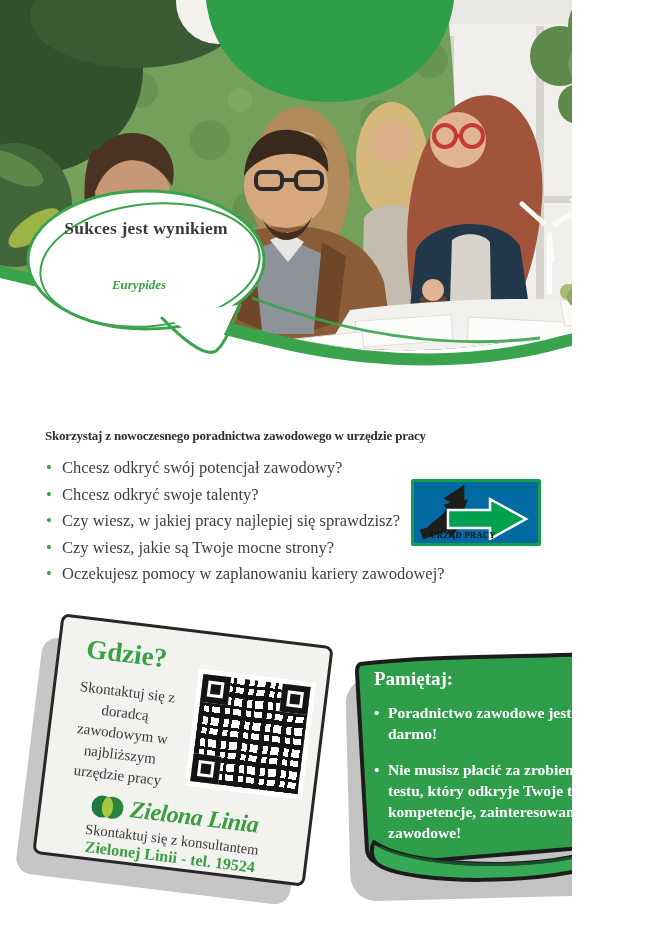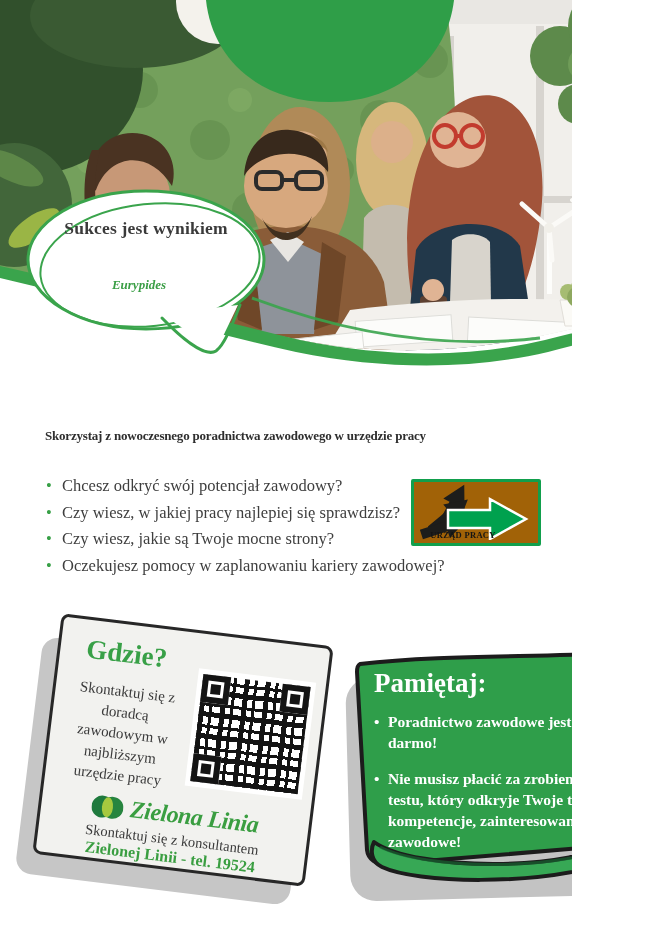--- a/index.html
+++ b/index.html
@@ -24,29 +24,29 @@
   
   .title {
     position:absolute; left:45px; top:374px; width:600px;
     font-size:34px; font-weight:bold; letter-spacing:-1px; color:#38a047;
   }
   .subtitle {
     position:absolute; left:45px; top:428px; width:600px;
     font-size:13px; font-weight:bold; letter-spacing:-0.2px; color:#2e2e2e;
   }
   .questions {
-    position:absolute; left:45px; top:473px; width:475px;
+    position:absolute; left:45px; top:455px; width:475px;
     list-style:none; margin:0; padding:0; font-size:16.5px; color:#3e3e3e;
   }
   .questions li { position:relative; padding:3px 0 3.5px 17px; }
   .questions li::before { content:"•"; position:absolute; left:1px; color:#38a047; }
   
   .up-logo {
     position:absolute; right:31px; top:479px; width:130px; height:67px;
-    background:#a16207; border:3px solid #119f4c; border-radius:2px;
+    background:#0369a1; border:3px solid #119f4c; border-radius:2px;
   }
   .up-label {
     position:absolute; left:6px; bottom:3px; width:86px; text-align:center;
     font-size:8.5px; font-weight:bold; letter-spacing:.3px; color:#141414;
   }
   
   .where-shadow {
     position:absolute; left:28px; top:652px; width:276px; height:238px;
     background:#c6c6c6; border-radius:16px; transform:rotate(7deg);
   }
@@ -74,21 +74,21 @@
   .qr-f { position:absolute; width:28px; height:28px; border:6px solid #141414; background:#fff; }
   .qr-f::after { content:""; position:absolute; left:3px; top:3px; width:10px; height:10px; background:#141414; }
   .qr-f.tl { left:5px; top:5px; } .qr-f.tr { right:5px; top:5px; } .qr-f.bl { left:5px; bottom:5px; }
   .brand-row { display:flex; align-items:center; justify-content:center; gap:7px; margin-top:8px; }
   .brand-name { font-size:24px; font-weight:bold; font-style:italic; color:#3a9e41; letter-spacing:-0.5px; }
   .contact1 { margin-top:3px; text-align:center; font-size:14.5px; color:#3a3a3a; }
   .contact2 { text-align:center; font-size:16px; font-weight:bold; color:#3a9e41; }
   
   .note-wrap { position:absolute; left:344px; top:640px; width:302px; height:272px; }
   .note-content { position:absolute; left:30px; top:28px; width:244px; color:#ffffff; }
-  .note-title { font-size:27px; font-weight:bold; margin:0 0 12px 0; }
+  .note-title { font-size:19px; font-weight:bold; margin:0 0 12px 0; }
   .note-list { list-style:none; margin:0; padding:0; font-size:15.5px; font-weight:bold; line-height:21px; }
   .note-list li { position:relative; padding-left:14px; margin-bottom:15px; }
   .note-list li::before { content:"•"; position:absolute; left:0; }
 </style>
 </head>
 <body>
 
 <div class="page">
 
   <div class="hero">
@@ -259,20 +259,21 @@
         <path d="M162,318 C190,347 208,356 216,351 C224,345 231,328 240,305" fill="none" stroke="#3aa44c" stroke-width="3" stroke-linecap="round"></path>
       </g>
     </svg>
     <div class="quote-l1">Sukces jest wynikiem</div>
     <div class="quote-author">Eurypides</div>
   </div>
 
   <div class="subtitle">Skorzystaj z nowoczesnego poradnictwa zawodowego w urzędzie pracy</div>
   <ul class="questions">
     <li>Chcesz odkryć swój potencjał zawodowy?</li>
+    <li>Chcesz odkryć swoje talenty?</li>
     <li>Czy wiesz, w jakiej pracy najlepiej się sprawdzisz?</li>
     <li>Czy wiesz, jakie są Twoje mocne strony?</li>
     <li>Oczekujesz pomocy w zaplanowaniu kariery zawodowej?</li>
   </ul>
 
   <div class="up-logo">
     <svg width="124" height="58" viewBox="0 0 124 58">
       <defs>
         <path id="barr" d="M0,6 h26 v-7 l22,12 -22,12 v-7 h-26 z"></path>
       </defs>

